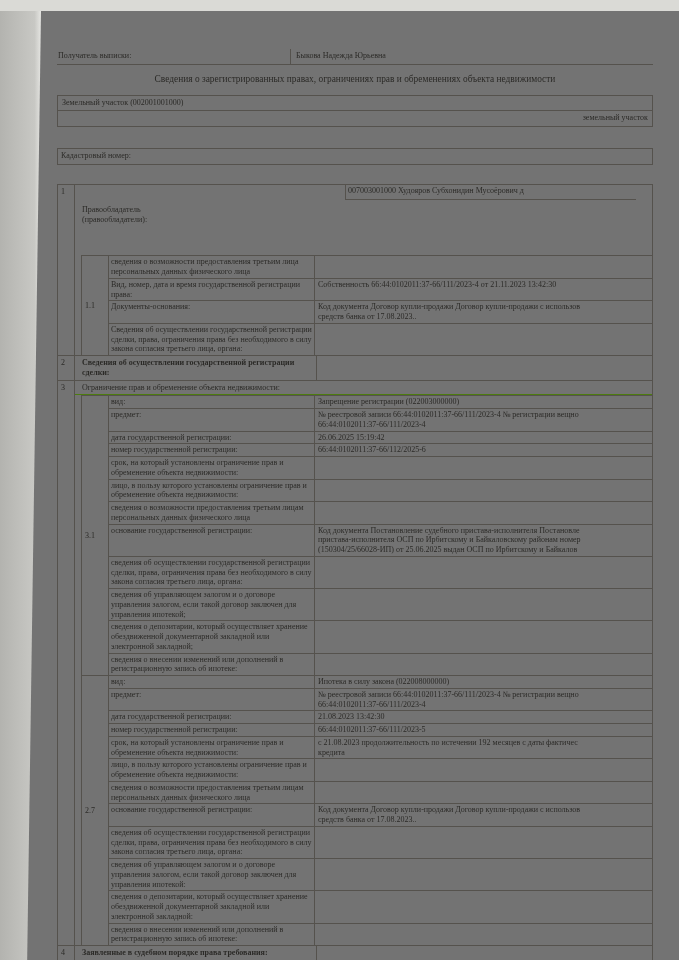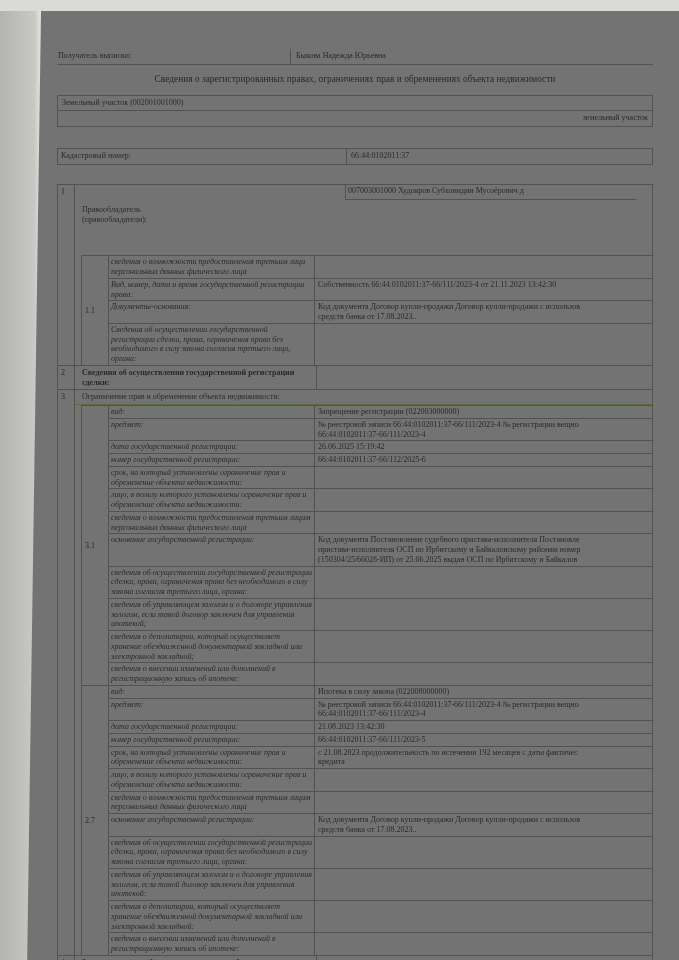--- a/index.html
+++ b/index.html
@@ -45,21 +45,21 @@
     border:1px solid #55524d; border-right:none; border-top:none;
     padding:1px 2px; white-space:pre; overflow:hidden;
   }
   .subtable { margin-left:6px; border:1px solid #55524d; border-right:none; border-bottom:none; }
   .sblock { display:flex; border-bottom:1px solid #55524d; }
   .sblock:last-child { border-bottom:none; }
   .subnum { flex:0 0 27px; border-right:1px solid #55524d; display:flex; align-items:center; padding-left:3px; }
   .subrows { flex:1; min-width:0; display:flex; flex-direction:column; }
   .srow { display:flex; border-bottom:1px solid #55524d; flex:1; }
   .srow:last-child { border-bottom:none; }
-  .slabel { flex:0 0 206px; border-right:1px solid #55524d; padding:1px 2px 1px 2px;font-style:italic; }
+  .slabel { flex:0 0 206px; border-right:1px solid #55524d; padding:1px 2px 1px 2px; }
   .svalue { flex:1; min-width:0; padding:1px 1px 1px 3px; white-space:pre; overflow:hidden; }
   
   .plain-label { flex:0 0 242px; border-right:1px solid #55524d; padding:2px 2px 2px 7px;font-weight:bold; }
   .plain-value { flex:1; min-width:0; padding:2px 3px; white-space:pre; overflow:hidden; }
   .r3header { padding:2px 2px 2px 7px; border-bottom:1px solid #4d7c0f; }
 </style>
 </head>
 <body>
 
 <div class="scan">
@@ -73,21 +73,20 @@
 
     <div class="doc-title">Сведения о зарегистрированных правах, ограничениях прав и обременениях объекта недвижимости</div>
 
     <div class="object-box">
       <div class="object-type">Земельный участок (002001001000)</div>
       <div class="object-subtype">земельный участок</div>
     </div>
 
     <div class="cadastral-row">
       <div class="cadastral-label">Кадастровый номер:</div>
-      <div class="cadastral-value">66:44:0102011:37</div>
     </div>
 
     <div class="main-table">
 
       <div class="trow">
         <div class="numcol">1</div>
         <div class="rowbody">
           <div class="holder-zone">
             <div class="holder-label">Правообладатель
 (правообладатели):</div>

